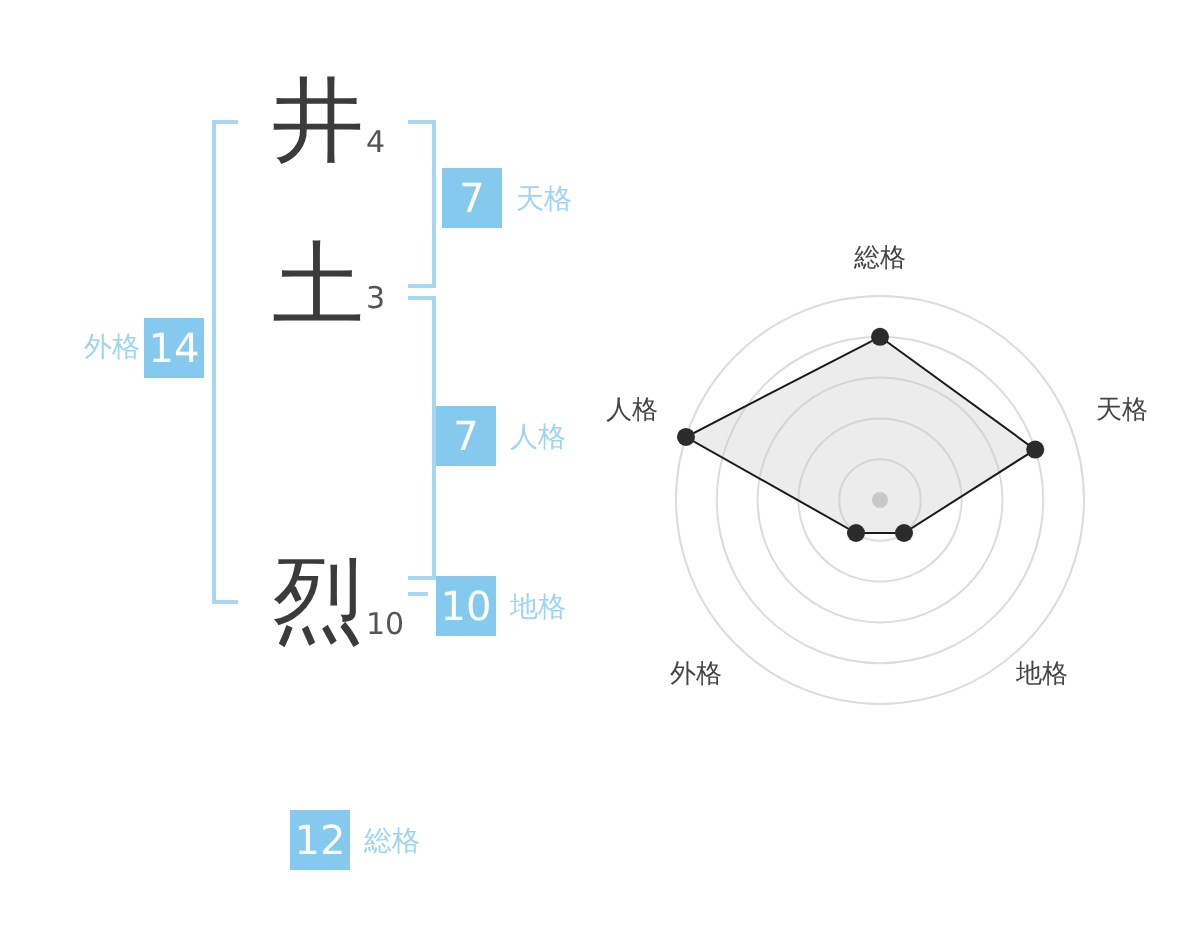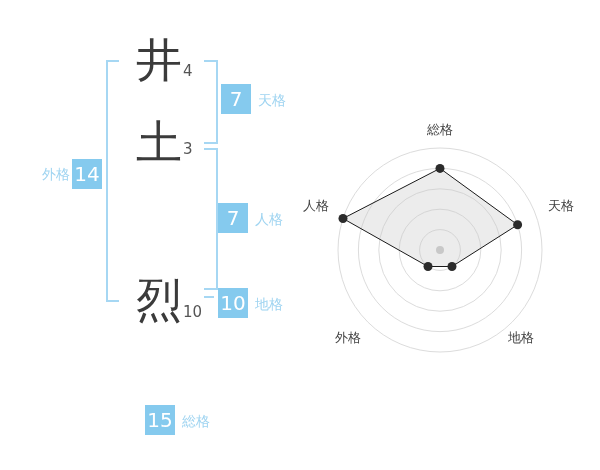--- a/index.html
+++ b/index.html
@@ -73,21 +73,21 @@
 
   <div class="badge-box" style="left:221px;top:84px">7</div>
   <div class="badge-label" style="left:258px;top:92px">天格</div>
 
   <div class="badge-box" style="left:218px;top:203px">7</div>
   <div class="badge-label" style="left:255px;top:211px">人格</div>
 
   <div class="badge-box" style="left:218px;top:288px">10</div>
   <div class="badge-label" style="left:255px;top:296px">地格</div>
 
-  <div class="badge-box" style="left:145px;top:405px">15</div>
+  <div class="badge-box" style="left:145px;top:405px">12</div>
   <div class="badge-label" style="left:182px;top:413px">総格</div>
 
   <svg id="radar" viewBox="0 0 280 280">
       <circle cx="140" cy="140" r="20.4" class="ring"></circle>
       <circle cx="140" cy="140" r="40.8" class="ring"></circle>
       <circle cx="140" cy="140" r="61.2" class="ring"></circle>
       <circle cx="140" cy="140" r="81.6" class="ring"></circle>
       <circle cx="140" cy="140" r="102" class="ring"></circle>
       <polygon points="140.0,58.4 217.6,114.8 152.0,156.5 128.0,156.5 43.0,108.5" class="radar-poly"></polygon>
       <circle cx="140" cy="58.400000000000006" r="4.5" class="dot"></circle>

